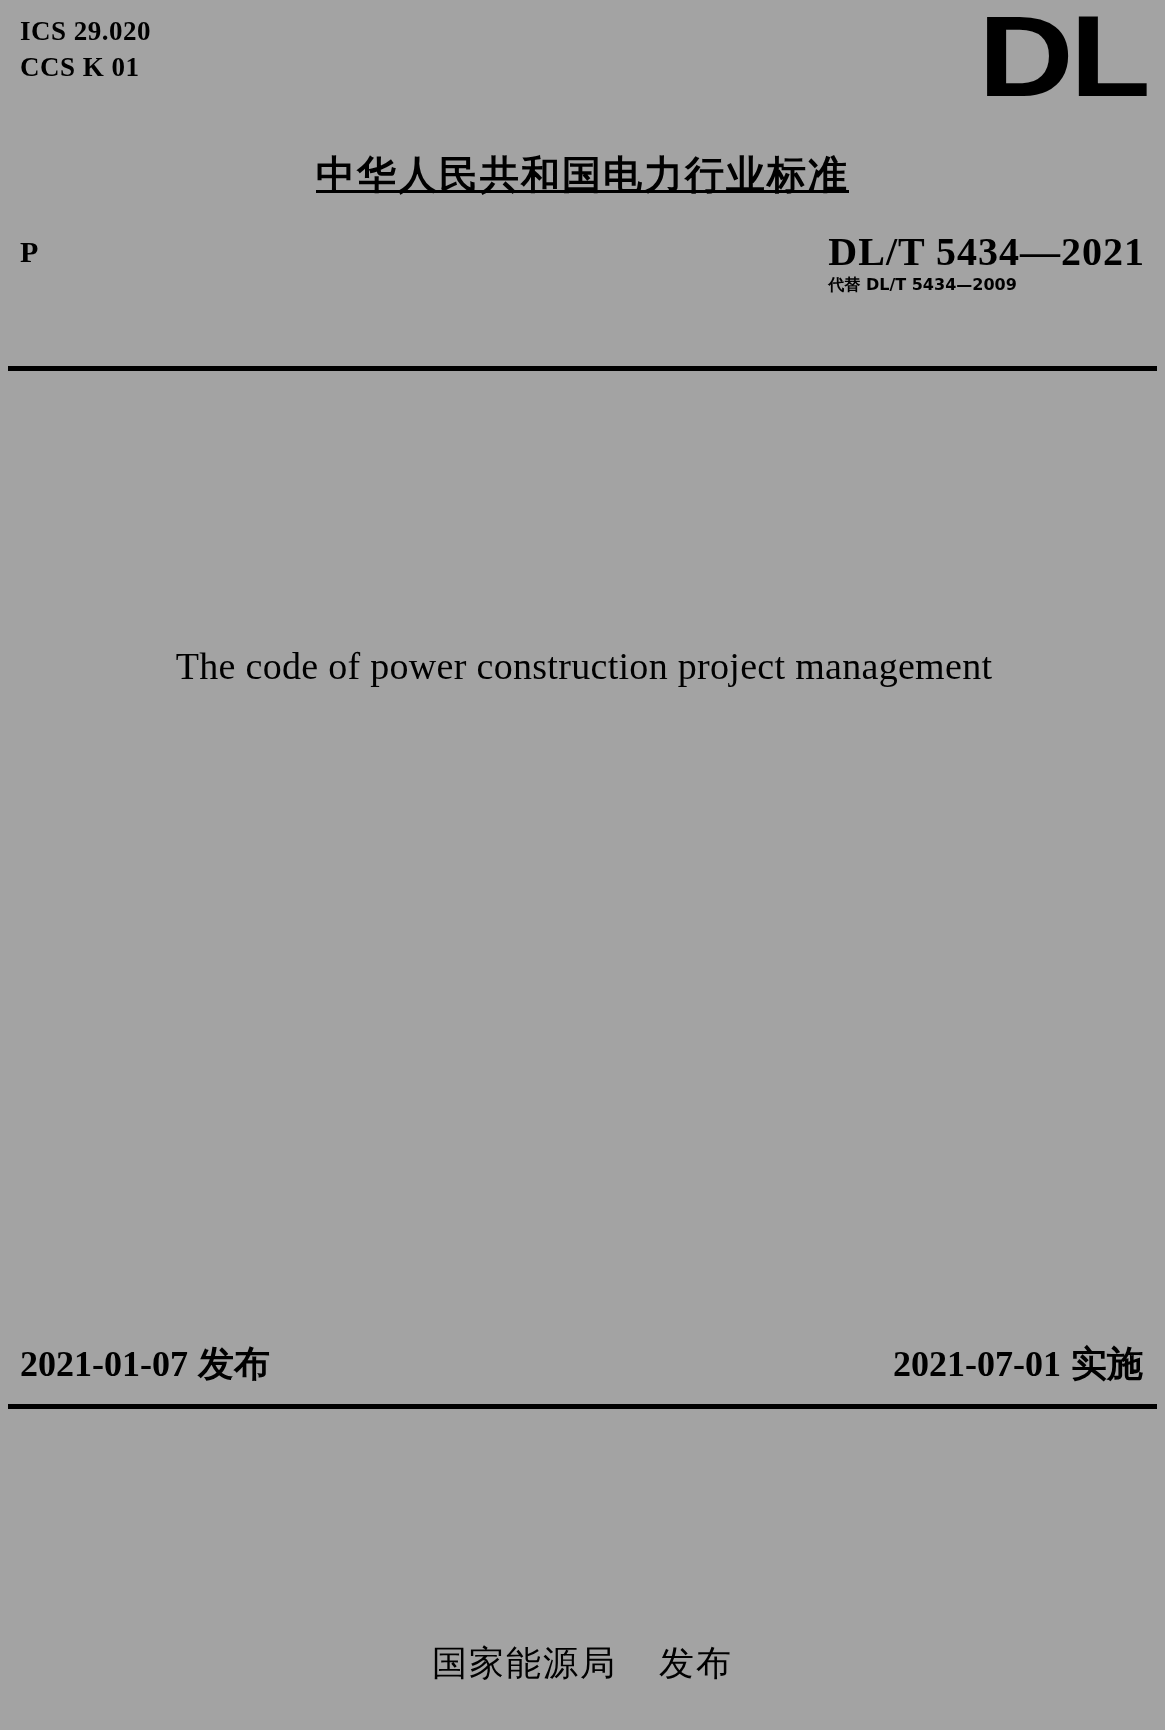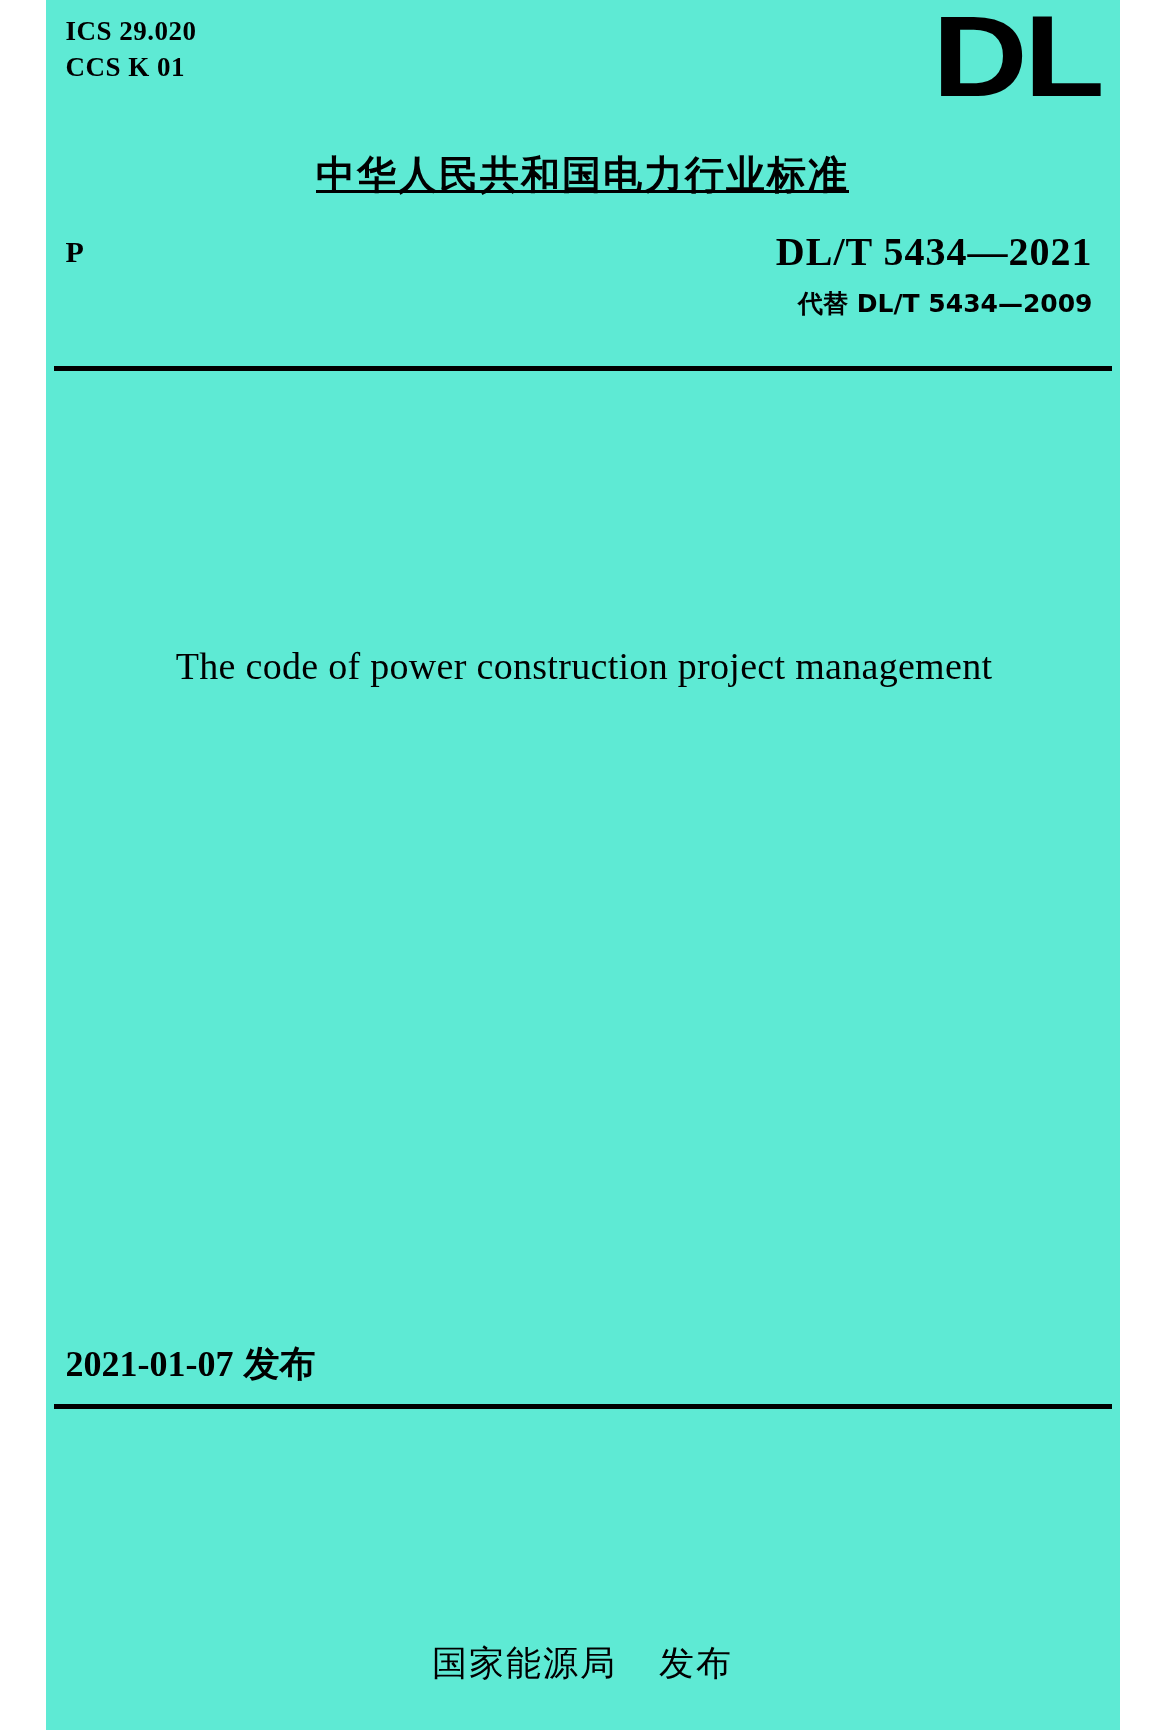--- a/index.html
+++ b/index.html
@@ -6,24 +6,24 @@
     margin: 0;
     padding: 0;
     background: #ffffff;
   }
   body {
     font-family: "Liberation Serif", serif;
     color: #000000;
   }
   .page {
     position: relative;
-    width: 1074px;
+    width: 1165px;
     height: 1730px;
     margin: 0 auto;
-    background: #5eead4;
+    background: #a3a3a3;
     overflow: hidden;
     box-sizing: border-box;
   }
 
   
   .ics-block {
     position: absolute;
     left: 20px;
     top: 14px;
     font-family: "Liberation Serif", serif;
@@ -71,36 +71,34 @@
     left: 20px;
     top: 235px;
     font-family: "Liberation Serif", serif;
     font-weight: bold;
     font-size: 30px;
   }
 
   
   .std-num-block {
     position: absolute;
-    right: 27px;
+    right: 20px;
     top: 228px;
-    text-align: right;
   }
   .std-num {
     font-family: "Liberation Serif", serif;
     font-weight: bold;
     font-size: 40px;
     letter-spacing: 1px;
     white-space: nowrap;
   }
   .std-replaces {
-    margin-top: 12px;
-    font-family: "DejaVu Sans", sans-serif;
-    font-weight: bold;
-    font-size: 25px;
+    font-family: "DejaVu Sans", sans-serif;
+    font-weight: bold;
+    font-size: 16px;
     white-space: nowrap;
   }
 
   
   .rule-top {
     position: absolute;
     left: 8px;
     right: 8px;
     top: 366px;
     height: 5px;
@@ -202,20 +200,23 @@
     <div class="std-replaces">代替 DL/T  5434—2009</div>
   </div>
 
   <div class="rule-top"></div>
 
   <div class="title-en">The code of power construction project management</div>
 
   <div class="date-issue">
     <span>2021-01-07</span><span class="zh">发布</span>
   </div>
+  <div class="date-effect">
+    <span>2021-07-01</span><span class="zh">实施</span>
+  </div>
 
   <div class="rule-bottom"></div>
 
   <div class="publisher">
     <span>国家能源局</span><span class="gap"></span><span>发布</span>
   </div>
 
 </div>
 
 </body></html>

